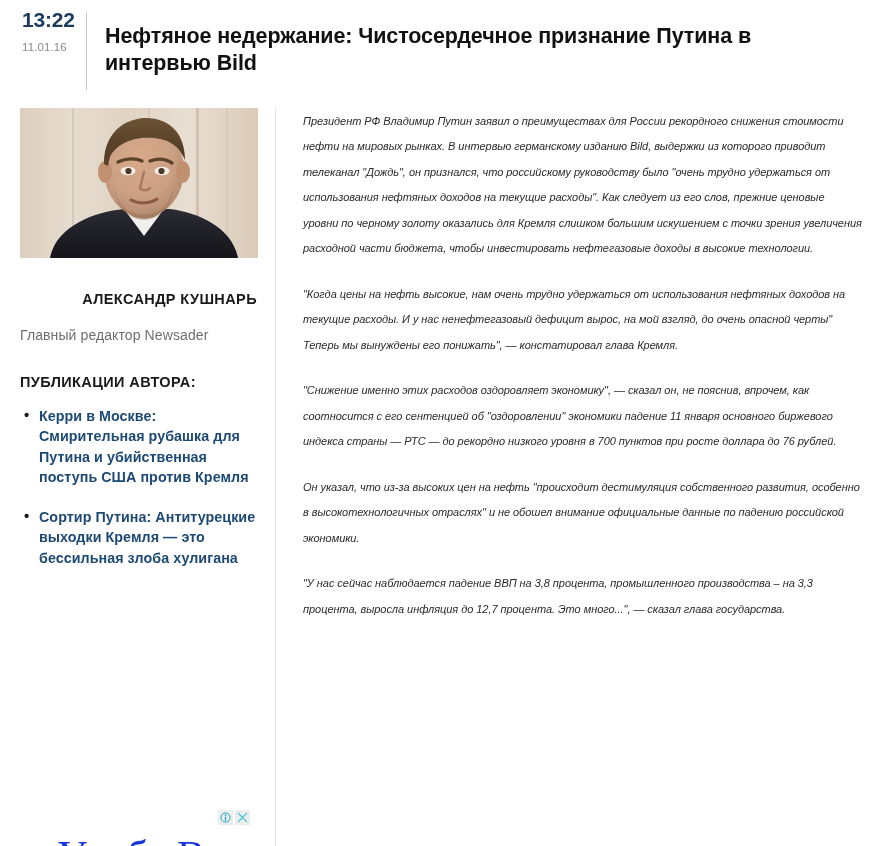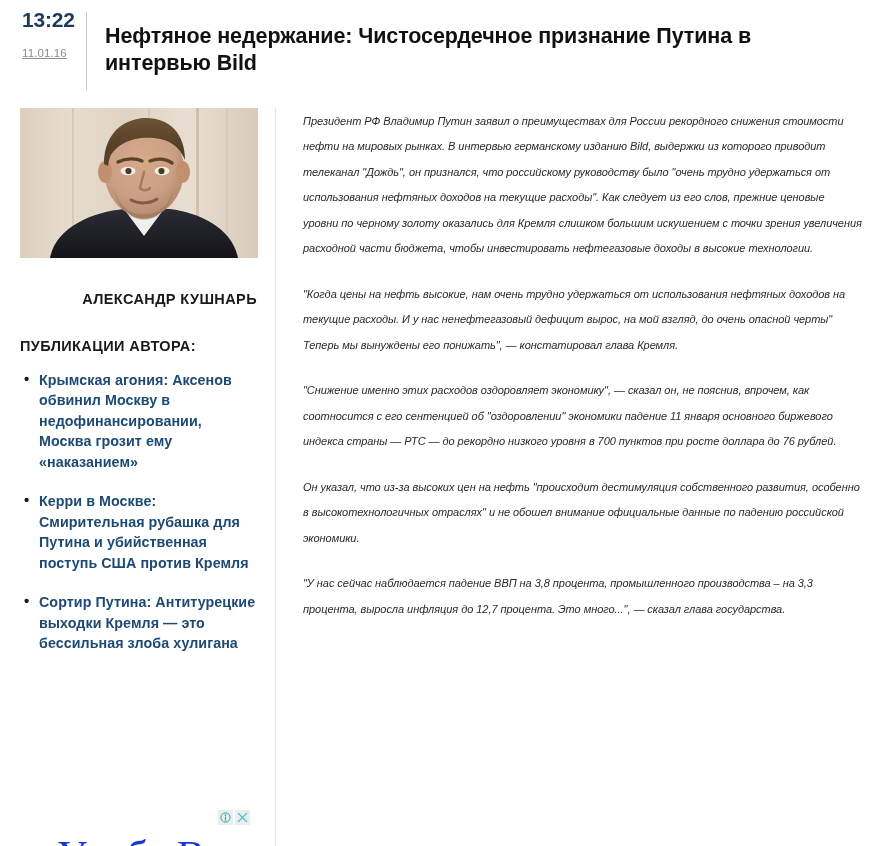--- a/index.html
+++ b/index.html
@@ -40,23 +40,22 @@
     font-size: 21px;
     font-weight: bold;
     color: #1b3a5c;
     line-height: 22px;
     letter-spacing: -0.2px;
   }
   .meta-date {
     font-size: 11.5px;
     color: #8a8a8a;
     line-height: 17px;
-    margin-top: 14px;
+    margin-top: 8px;
     letter-spacing: 0.1px;
-    text-decoration: underline;
   }
   .meta-rule {
     width: 1px;
     align-self: stretch;
     background: #c9c9c9;
     margin: 3px 0 2px 0;
     flex: 0 0 1px;
   }
   .headline {
     flex: 1 1 auto;
@@ -265,25 +264,25 @@
 
           <path d="M124 64 L120 80 C122 83 128 83 130 80" stroke="#a8795c" stroke-width="2.4" fill="none" stroke-linecap="round"></path>
 
           <path d="M111 92 C118 96 130 96 137 91" stroke="#8d5746" stroke-width="3" fill="none" stroke-linecap="round"></path>
 
           <path d="M94 78 C96 100 110 112 124 112 C138 112 152 100 154 78 C150 100 138 106 124 106 C110 106 98 100 94 78 Z" fill="#7a5a3f" opacity="0.28"></path>
         </svg>
       </div>
 
       <div class="author-name">АЛЕКСАНДР КУШНАРЬ</div>
+      <div class="author-role">Главный редактор Newsader</div>
 
       <div class="pubs-title">ПУБЛИКАЦИИ АВТОРА:</div>
 
       <ul class="pubs-list">
-        <li>Крымская агония: Аксенов обвинил Москву в недофинансировании, Москва грозит ему «наказанием»</li>
         <li>Керри в Москве: Смирительная рубашка для Путина и убийственная поступь США против Кремля</li>
         <li>Сортир Путина: Антитурецкие выходки Кремля — это бессильная злоба хулигана</li>
       </ul>
 
       <div class="ad-block">
         <div class="ad-badges">
           <span class="ad-badge">
             <svg width="11" height="11" viewBox="0 0 11 11">
               <circle cx="5.5" cy="5.5" r="4.6" fill="none" stroke="#17a7c2" stroke-width="1"></circle>
               <circle cx="5.5" cy="3.1" r="0.85" fill="#17a7c2"></circle>

